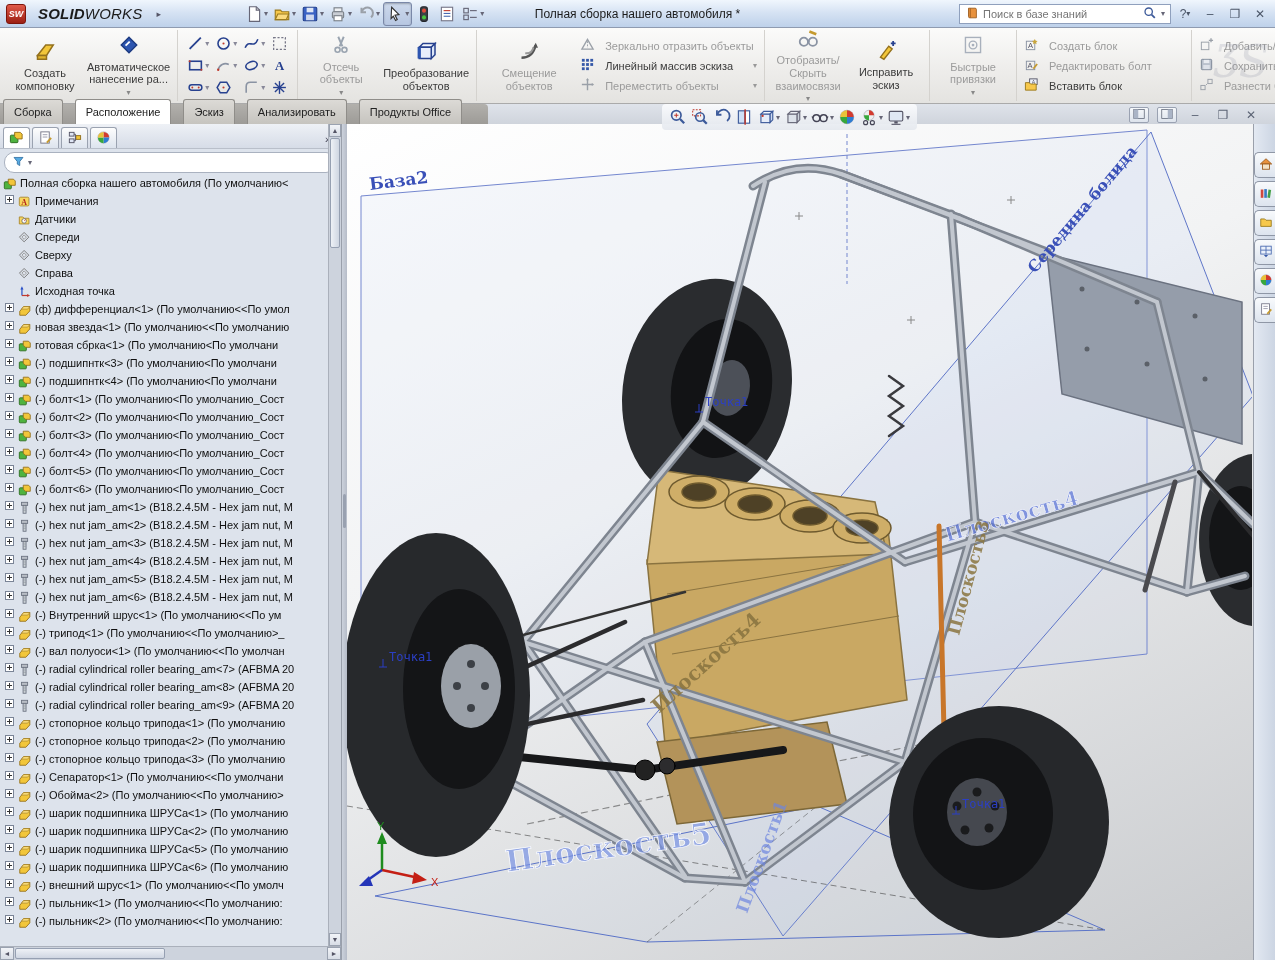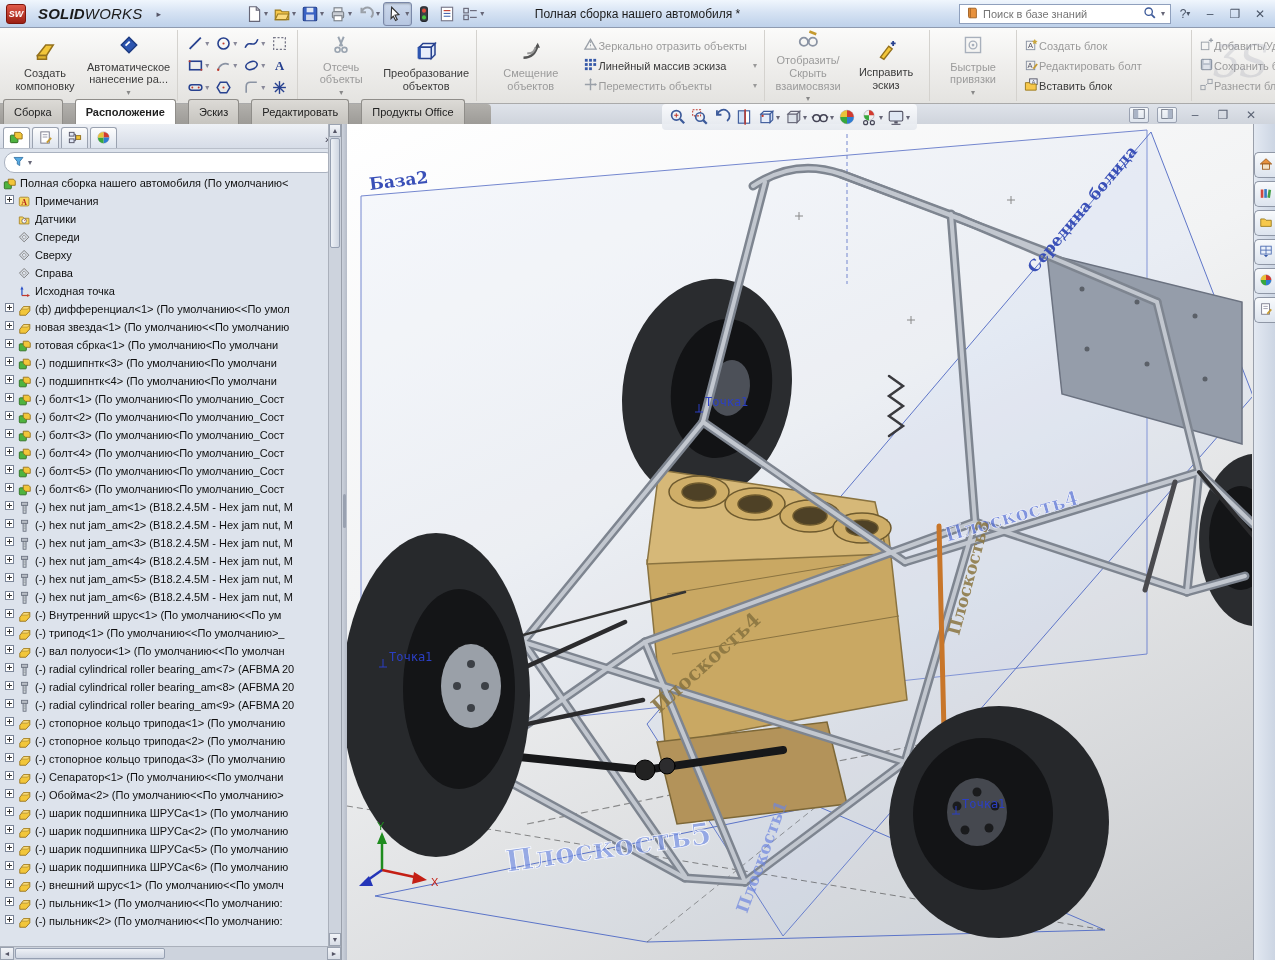--- a/index.html
+++ b/index.html
@@ -21,32 +21,32 @@
 .search-box{width:212px;height:20px;background:#fff;border:1px solid #8fa0bd;border-radius:0;display:flex;align-items:center;padding:0 5px;gap:4px}
 .search-box input{border:none;outline:none;flex:1;font-size:11px;color:#333;background:transparent;font-family:"Liberation Sans",sans-serif}
 .win-glyph{width:22px;height:20px;display:flex;align-items:center;justify-content:center;color:#4b5668;font-size:12px}
 
 .ribbon{height:76px;background:linear-gradient(#fbfbfa,#eeedeb 55%,#e4e3e0);border-bottom:1px solid #aaa;display:flex;align-items:stretch;padding:2px 2px;position:relative;overflow:hidden}
 .rgroup{display:flex;align-items:center;padding:1px 7px;border-right:1px solid #d4d2ce;gap:6px}
 .bigbtn{display:flex;flex-direction:column;align-items:center;justify-content:center;text-align:center;line-height:1.15;color:#3b3b3b;min-width:72px;gap:2px}
 .bigbtn .dd{font-size:8px;color:#888}
 .bigbtn.disabled{color:#9b9b9b}
 .stack{display:flex;flex-direction:column;justify-content:center;gap:2px}
-.srow{display:flex;align-items:center;gap:0;height:18px;color:#3b3b3b;white-space:nowrap}
+.srow{display:flex;align-items:center;gap:10px;height:18px;color:#3b3b3b;white-space:nowrap}
 .srow.disabled{color:#9b9b9b}
 .srow .dd{font-size:8px;color:#999;margin-left:auto;padding-left:10px}
 .sketchgrid{display:grid;grid-template-columns:repeat(4,auto);grid-auto-rows:22px;align-items:center;column-gap:2px}
 .sk-cell{display:flex;align-items:center;gap:1px;padding:0 2px}
 .sk-cell .dd{font-size:8px;color:#889}
 .brandmark{position:absolute;right:6px;top:8px;font-size:44px;color:rgba(120,130,150,.18);font-style:italic;font-family:"DejaVu Serif",serif;pointer-events:none}
 
 .tabrow{height:20px;background:linear-gradient(#dfe3ea,#cfd4dc);display:flex;align-items:flex-end;position:relative}
 .tabstrip{display:flex;align-items:flex-end;height:20px;background:linear-gradient(#b2b0ac,#9d9b97);padding:1px 14px 0 3px;border-radius:0 4px 0 0}
 .tab{height:18px;padding:12px 10px;font-size:11px;color:#222;background:linear-gradient(#dcdad6,#c6c4bf);border:1px solid #8f8d89;border-bottom:none;border-radius:3px 3px 0 0;display:flex;align-items:center;margin-right:12px;white-space:nowrap}
-.tab.active{background:#fff;font-weight:bold;height:17px}
+.tab.active{background:#fff;font-weight:normal;height:17px}
 
 .content{display:flex;height:836px}
 .leftpanel{width:342px;background:#dde3ec;display:flex;flex-direction:column;position:relative;border-right:1px solid #9aa0ab}
 .lp-tabs{height:25px;display:flex;align-items:flex-end;gap:2px;padding:2px 4px 0 3px;background:linear-gradient(#eef1f6,#d6dce7);border-bottom:1px solid #b9bfca}
 .lp-tab{width:27px;height:21px;border:1px solid #9aa2b0;border-bottom:none;border-radius:3px 3px 0 0;background:linear-gradient(#fdfdfd,#dde4ee);display:flex;align-items:center;justify-content:center}
 .lp-tab.active{background:#fff}
 .lp-chevron{margin-left:auto;color:#445;font-size:11px;padding:0 6px 3px 0}
 .filterbar{height:21px;margin:3px 5px 2px 4px;background:#fff;border:1px solid #aab2c0;border-radius:10px;display:flex;align-items:center;padding:0 7px;gap:3px}
 .filterbar .dd{font-size:8px;color:#667}
 .tree{flex:1;overflow:hidden;padding:2px 14px 0 3px;position:relative}
@@ -431,21 +431,21 @@
     </div>
   </div>
   <div class="brandmark">ƷS</div>
 </div>
 
 <div class="tabrow">
   <div class="tabstrip" id="tabs">
       <div class="tab">Сборка</div>
       <div class="tab active">Расположение</div>
       <div class="tab">Эскиз</div>
-      <div class="tab">Редактировать</div>
+      <div class="tab">Анализировать</div>
       <div class="tab">Продукты Office</div>
     </div>
 </div>
 
 <div class="hud" id="hud">
     <span class="hud-btn">
       <svg width="18" height="18" viewBox="0 0 16 16" xmlns="http://www.w3.org/2000/svg">
         <circle cx="6.5" cy="6.5" r="4.2" fill="none" stroke="#3c5a9a" stroke-width="1.5"></circle>
         <line x1="9.8" y1="9.8" x2="13.5" y2="13.5" stroke="#3c5a9a" stroke-width="2"></line>
         <path d="M4.6 6.5 h3.8 M6.5 4.6 v3.8" stroke="#c0392b" stroke-width=".9"></path>

